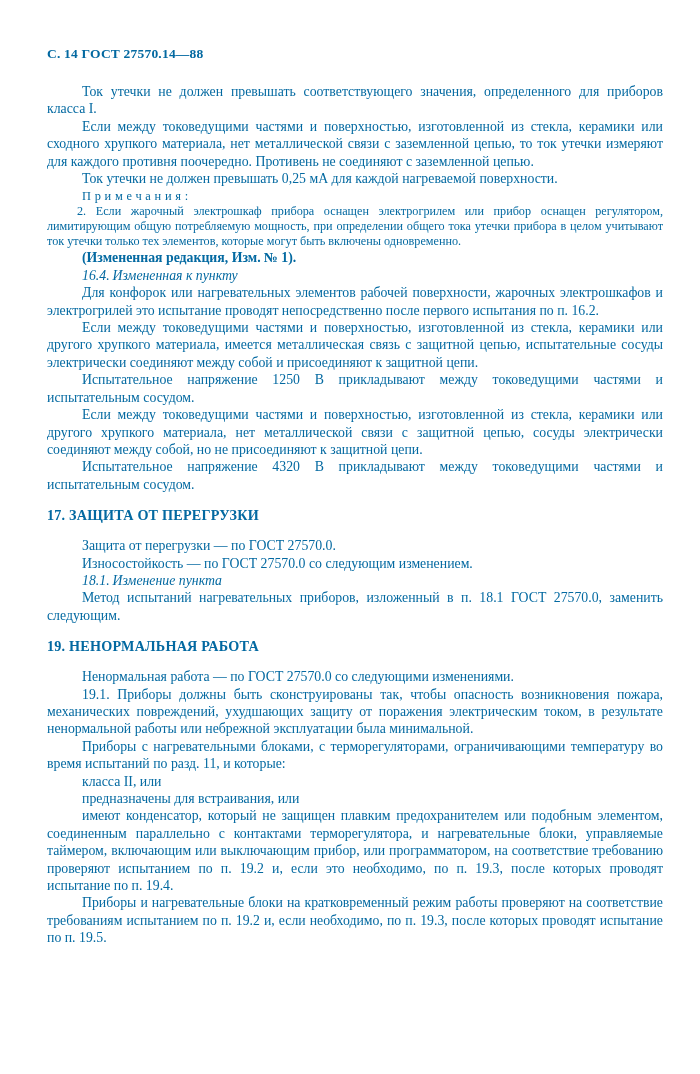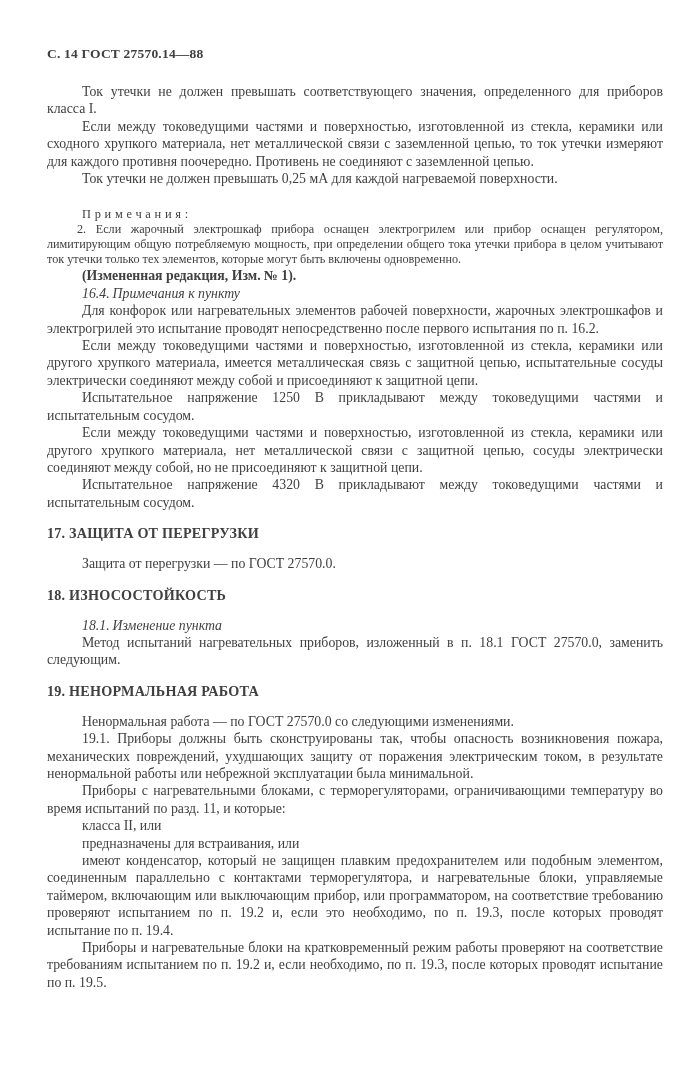--- a/index.html
+++ b/index.html
@@ -5,21 +5,21 @@
   html, body {
     margin: 0;
     padding: 0;
     background: #ffffff;
   }
   .page {
     position: relative;
     width: 700px;
     height: 1074px;
     background: #ffffff;
-    color: #404040;
+    color: #0369a1;
     font-family: "Liberation Serif", serif;
     overflow: hidden;
     box-sizing: border-box;
   }
   .content {
     position: absolute;
     left: 47px;
     top: 46px;
     width: 616px;
   }
@@ -37,21 +37,21 @@
     text-indent: 35px;
   }
   p.note {
     margin: 0;
     font-size: 12.2px;
     line-height: 15px;
     text-align: justify;
     text-indent: 30px;
   }
   p.notes-label {
-    margin: 20px 0 0 0;
+    margin: 2px 0 0 0;
     font-size: 12.4px;
     line-height: 15px;
     text-indent: 35px;
     letter-spacing: 0.3em;
   }
   p.amendment {
     font-weight: bold;
   }
   .clause-title {
     font-style: italic;
@@ -79,32 +79,32 @@
 
     <p class="body">Ток утечки не должен превышать соответствующего значения, определенного для приборов класса I.</p>
     <p class="body">Если между токоведущими частями и поверхностью, изготовленной из стекла, керамики или сходного хрупкого материала, нет металлической связи с заземленной цепью, то ток утечки измеряют для каждого противня поочередно. Противень не соединяют с заземленной цепью.</p>
     <p class="body">Ток утечки не должен превышать 0,25 мА для каждой нагреваемой поверхности.</p>
 
     <p class="notes-label">Примечания:</p>
     <p class="note">2. Если жарочный электрошкаф прибора оснащен электрогрилем или прибор оснащен регулятором, лимитирующим общую потребляемую мощность, при определении общего тока утечки прибора в целом учитывают ток утечки только тех элементов, которые могут быть включены одновременно.</p>
 
     <p class="body amendment">(Измененная редакция, Изм. № 1).</p>
 
-    <p class="body"><span class="clause-num">16.4.</span><span class="clause-title">Примечания к пункту</span></p>
+    <p class="body"><span class="clause-num">16.4.</span><span class="clause-title">Измененная к пункту</span></p>
 
     <p class="body">Для конфорок или нагревательных элементов рабочей поверхности, жарочных электрошкафов и электрогрилей это испытание проводят непосредственно после первого испытания по п. 16.2.</p>
     <p class="body">Если между токоведущими частями и поверхностью, изготовленной из стекла, керамики или другого хрупкого материала, имеется металлическая связь с защитной цепью, испытательные сосуды электрически соединяют между собой и присоединяют к защитной цепи.</p>
     <p class="body">Испытательное напряжение 1250 В прикладывают между токоведущими частями и испытательным сосудом.</p>
     <p class="body">Если между токоведущими частями и поверхностью, изготовленной из стекла, керамики или другого хрупкого материала, нет металлической связи с защитной цепью, сосуды электрически соединяют между собой, но не присоединяют к защитной цепи.</p>
     <p class="body">Испытательное напряжение 4320 В прикладывают между токоведущими частями и испытательным сосудом.</p>
 
     <h2 class="sec-heading">17. ЗАЩИТА ОТ ПЕРЕГРУЗКИ</h2>
     <p class="body">Защита от перегрузки — по ГОСТ 27570.0.</p>
 
-    <h2 class="sec-heading">18. ИЗНОСОСТОЙКОСТЬ</h2>
+    <p class="body">Износостойкость — по ГОСТ 27570.0 со следующим изменением.</p>
     <p class="body"><span class="clause-num">18.1.</span><span class="clause-title">Изменение пункта</span></p>
     <p class="body">Метод испытаний нагревательных приборов, изложенный в п. 18.1 ГОСТ 27570.0, заменить следующим.</p>
 
     <h2 class="sec-heading">19. НЕНОРМАЛЬНАЯ РАБОТА</h2>
     <p class="body">Ненормальная работа — по ГОСТ 27570.0 со следующими изменениями.</p>
     <p class="body">19.1. Приборы должны быть сконструированы так, чтобы опасность возникновения пожара, механических повреждений, ухудшающих защиту от поражения электрическим током, в результате ненормальной работы или небрежной эксплуатации была минимальной.</p>
     <p class="body">Приборы с нагревательными блоками, с терморегуляторами, ограничивающими температуру во время испытаний по разд. 11, и которые:</p>
     <p class="body">класса II, или</p>
     <p class="body">предназначены для встраивания, или</p>
     <p class="body">имеют конденсатор, который не защищен плавким предохранителем или подобным элементом, соединенным параллельно с контактами терморегулятора, и нагревательные блоки, управляемые таймером, включающим или выключающим прибор, или программатором, на соответствие требованию проверяют испытанием по п. 19.2 и, если это необходимо, по п. 19.3, после которых проводят испытание по п. 19.4.</p>

